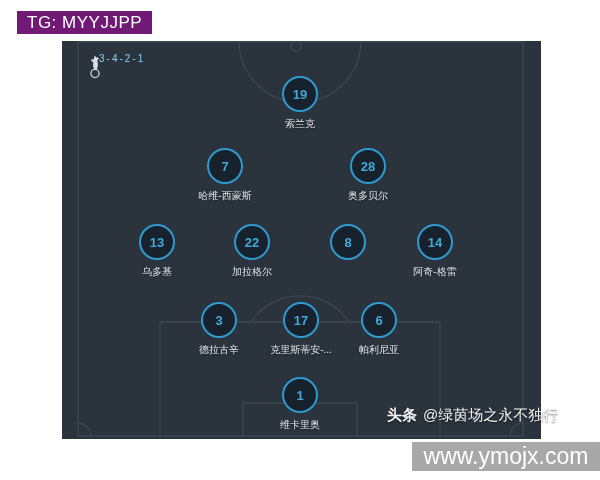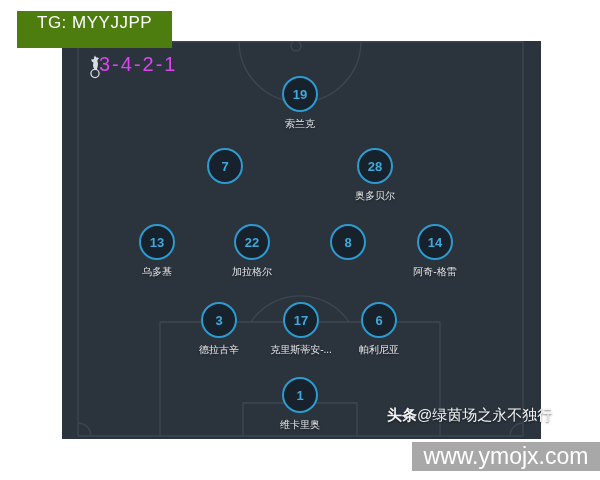--- a/index.html
+++ b/index.html
@@ -5,38 +5,38 @@
   html,body{margin:0;padding:0;background:#ffffff;}
   #stage{position:relative;width:600px;height:480px;background:#ffffff;overflow:hidden;
          font-family:"Liberation Sans","DejaVu Sans",sans-serif;}
 
   
   .pitch{position:absolute;left:62px;top:41px;width:479px;height:398px;background:#2b333d;overflow:hidden;}
   .pitch svg{position:absolute;left:0;top:0;}
 
   
   .formation{position:absolute;left:26px;top:12px;display:flex;align-items:center;gap:11px;}
-  .formation .label{color:#d946ef;font-size:20px;letter-spacing:2px;}
+  .formation .label{color:#7dd3fc;font-size:10px;letter-spacing:2px;}
 
   
   .player{position:absolute;width:120px;text-align:center;}
   .pc{width:32px;height:32px;margin:0 auto;border:2px solid #2d9bd0;border-radius:50%;
       background:#18222c;display:flex;align-items:center;justify-content:center;}
   .pc span{color:#41a8da;font-size:13px;font-weight:bold;}
   .pn{margin-top:5px;color:#e6e9eb;font-size:10px;font-weight:500;white-space:nowrap;
       text-shadow:0 1px 2px rgba(0,0,0,.5);}
 
   
-  .banner{position:absolute;left:17px;top:11px;height:37px;background:#4d7c0f;
-          color:#ffffff;font-size:17px;line-height:23px;padding:0 20px;letter-spacing:.5px;}
+  .banner{position:absolute;left:17px;top:11px;height:23px;background:#701a75;
+          color:#ffffff;font-size:17px;line-height:23px;padding:0 10px;letter-spacing:.5px;}
 
   
   .credit{position:absolute;left:387px;top:406px;color:#f2f4f5;font-size:15px;white-space:nowrap;
           text-shadow:0 1px 2px rgba(0,0,0,.6);}
-  .credit .src{font-weight:bold;}
+  .credit .src{font-weight:bold;margin-right:6px;}
 
   
   .watermark{position:absolute;left:412px;top:442px;width:188px;height:29px;background:#a8a8a8;
              color:#ffffff;font-size:23px;line-height:29px;text-align:center;}
 </style>
 </head>
 <body>
 
 <div id="stage">
 
@@ -76,22 +76,23 @@
       <div class="player" style="left: 240px; top: 76px;">
         <div class="pc">
           <span>19</span>
         </div>
         <div class="pn">索兰克</div>
       </div>
       <div class="player" style="left: 165px; top: 148px;">
         <div class="pc">
           <span>7</span>
         </div>
+        <div class="pn">哈维-西蒙斯</div>
       </div>
-      <div class="player" style="left: 315px; top: 148px;">
+      <div class="player" style="left: 308px; top: 148px;">
         <div class="pc">
           <span>28</span>
         </div>
         <div class="pn">奥多贝尔</div>
       </div>
       <div class="player" style="left: 97px; top: 224px;">
         <div class="pc">
           <span>13</span>
         </div>
         <div class="pn">乌多基</div>

